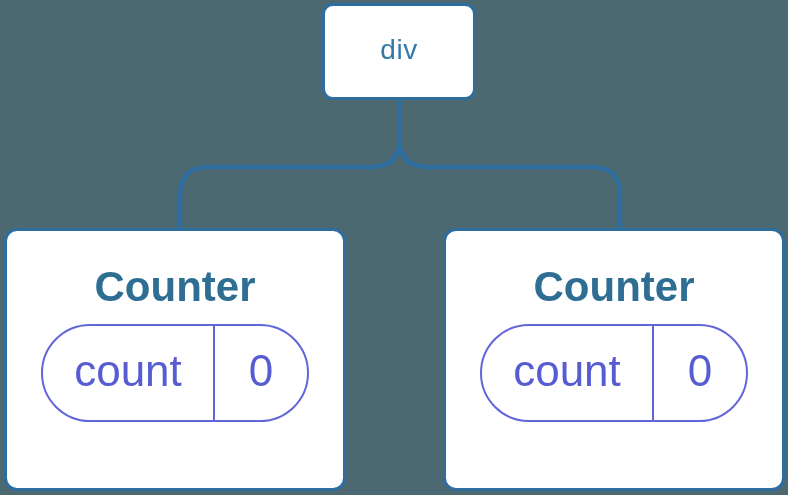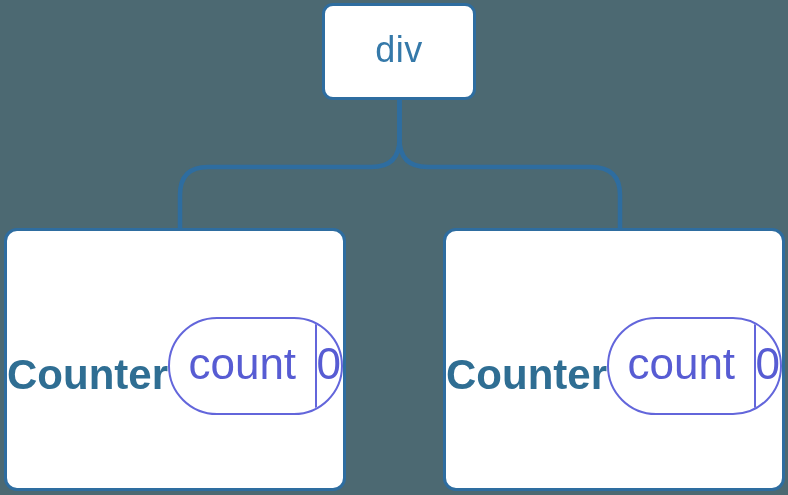--- a/index.html
+++ b/index.html
@@ -31,35 +31,36 @@
     background: #ffffff;
     border: 3.5px solid #2E6DA0;
     border-radius: 11px;
     display: flex;
     align-items: center;
     justify-content: center;
     z-index: 1;
   }
   .root-node-label {
     color: #3579A9;
-    font-size: 36px;
+    font-size: 28px;
     font-weight: 500;
     letter-spacing: 0.5px;
     padding-bottom: 4px;
   }
   .component-card {
     position: absolute;
     top: 228px;
     width: 342px;
     height: 263px;
     box-sizing: border-box;
     background: #ffffff;
     border: 3px solid #2E6DA0;
     border-radius: 13px;
     display: flex;
+    flex-direction: column;
     align-items: center;
     z-index: 1;
   }
   .component-card.left  { left: 4px; }
   .component-card.right { left: 443px; }
   .card-title {
     margin-top: 32px;
     font-size: 42px;
     font-weight: 600;
     color: #2F6E93;

